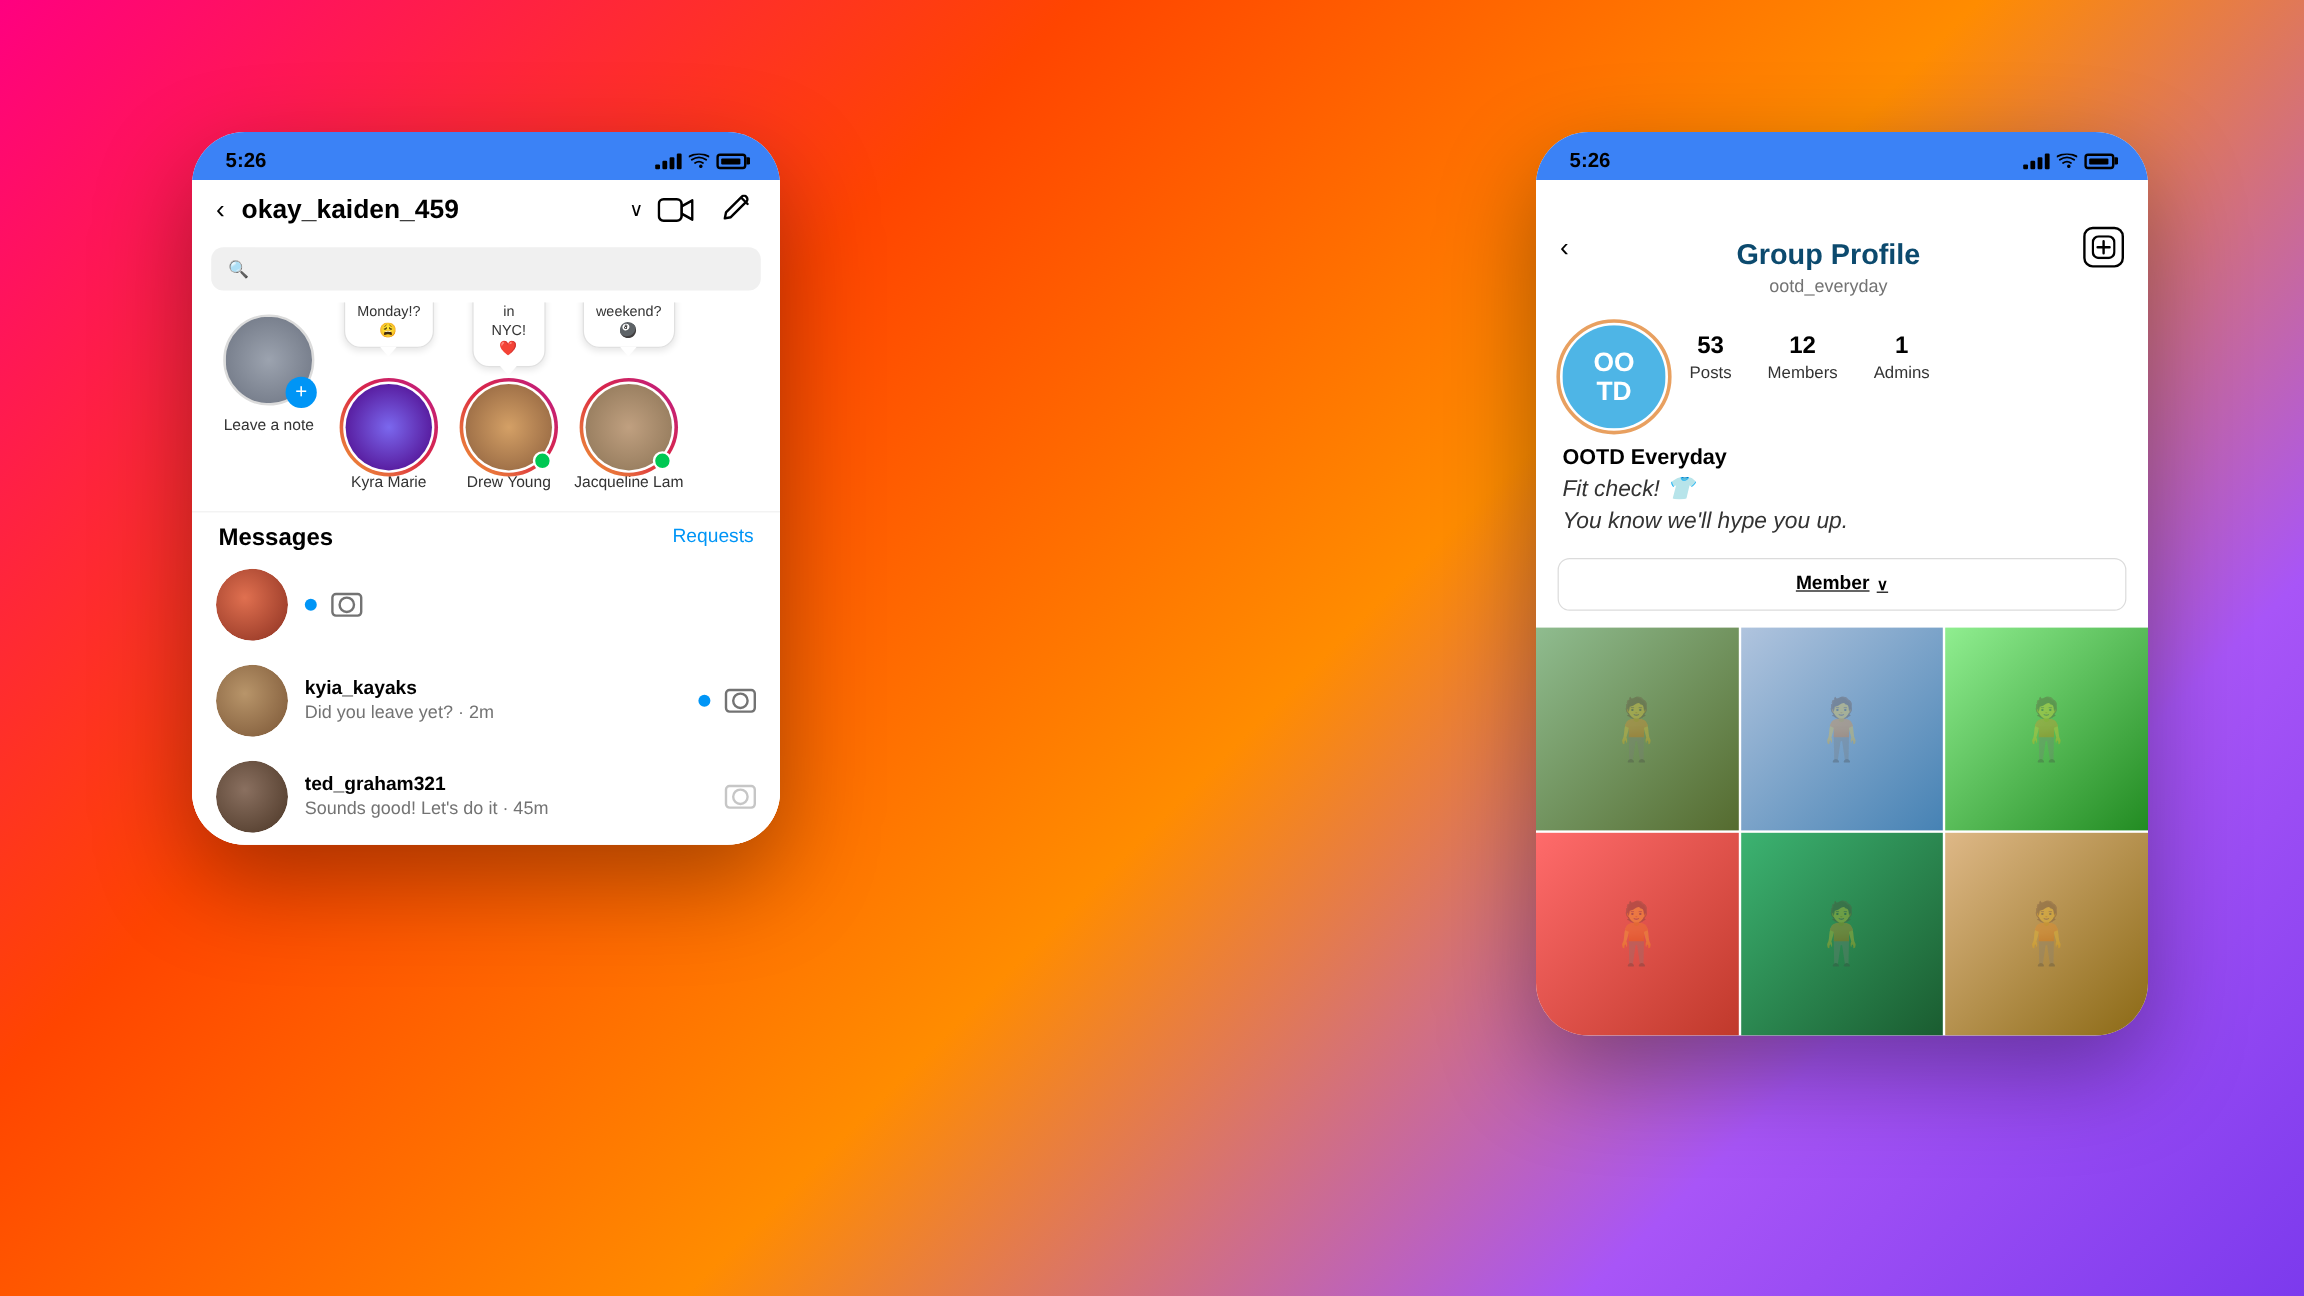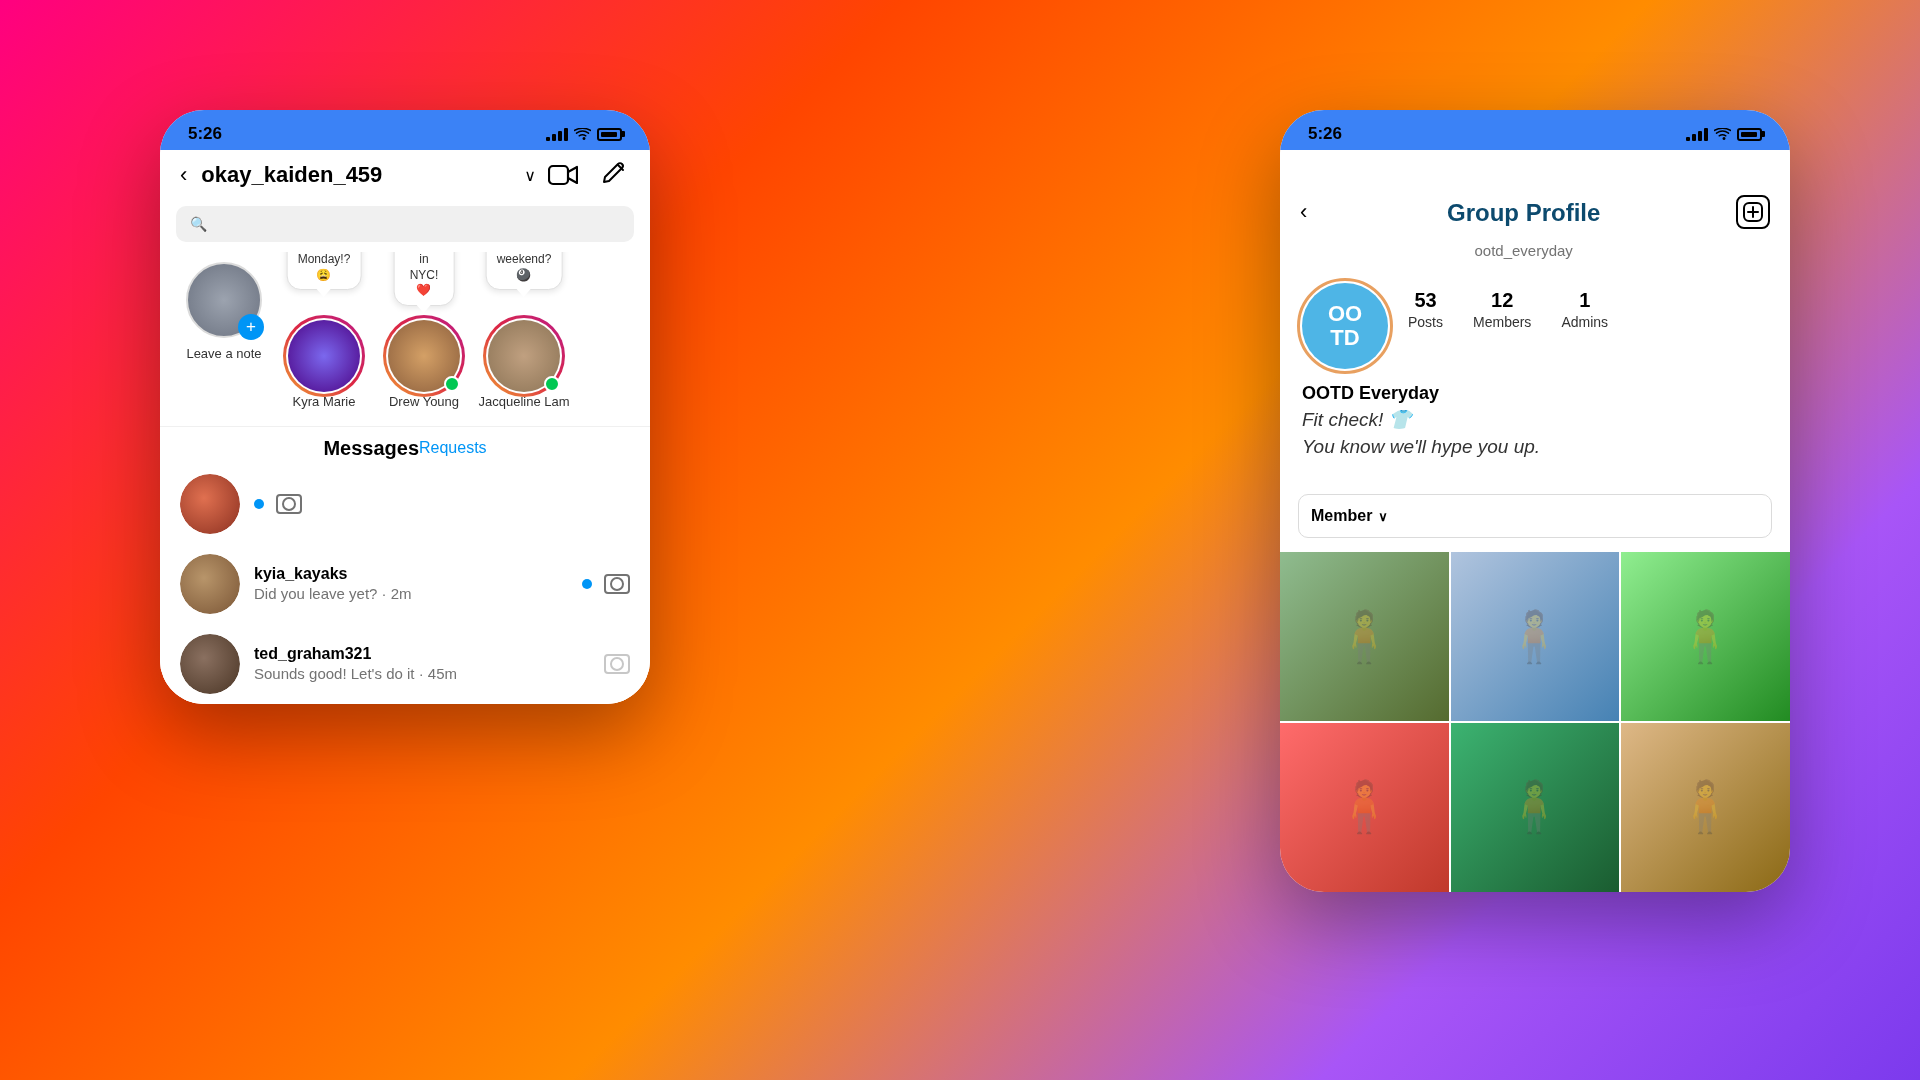--- a/index.html
+++ b/index.html
@@ -250,21 +250,21 @@
     .avatar-jacq { background: radial-gradient(circle, #c0a080, #8b7355); }
     .avatar-note { background: radial-gradient(circle, #9ca3af, #6b7280); }
 
     
     .messages-section {
       background: #fff;
       padding: 0;
     }
     .messages-header {
       display: flex;
-      justify-content: center;
+      justify-content: space-between;
       align-items: center;
       padding: 10px 22px 4px;
       border-top: 1px solid #f0f0f0;
     }
     .messages-title {
       font-size: 20px;
       font-weight: 700;
       color: #000;
     }
     .requests-link {
@@ -365,21 +365,21 @@
     }
     .group-title {
       font-size: 24px;
       font-weight: 700;
       color: #0c4a6e;
       margin-top: 35px;
     }
     .group-subtitle {
       font-size: 15px;
       color: #737373;
-      margin-top: 15px;
+      margin-top: 3px;
     }
     .add-square-btn {
       width: 34px;
       height: 34px;
       border: 2.5px solid #000;
       border-radius: 8px;
       display: flex;
       align-items: center;
       justify-content: center;
       font-size: 20px;
@@ -440,32 +440,34 @@
     .group-desc {
       font-size: 19px;
       color: #333;
       margin-top: 3px;
       line-height: 1.4;
       font-style: italic;
     }
 
     
     .member-btn {
-      margin: 22px 18px 14px;
+      margin: 5px 18px 14px;
       border: 1.5px solid #dbdbdb;
       border-radius: 10px;
       padding: 12px;
       text-align: center;
       font-size: 16px;
       font-weight: 600;
       color: #000;
       display: flex;
       align-items: center;
+      justify-content: center;
       gap: 6px;
       cursor: pointer;
+      text-decoration: underline;
     }
     .chevron-down {
       font-size: 13px;
     }
 
     
     .photo-grid {
       display: grid;
       grid-template-columns: 1fr 1fr 1fr;
       gap: 2px;

